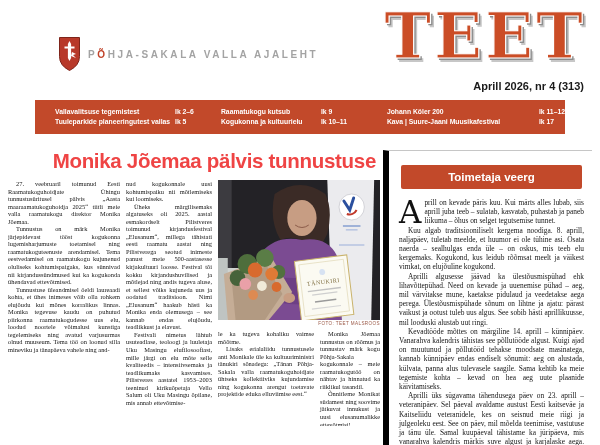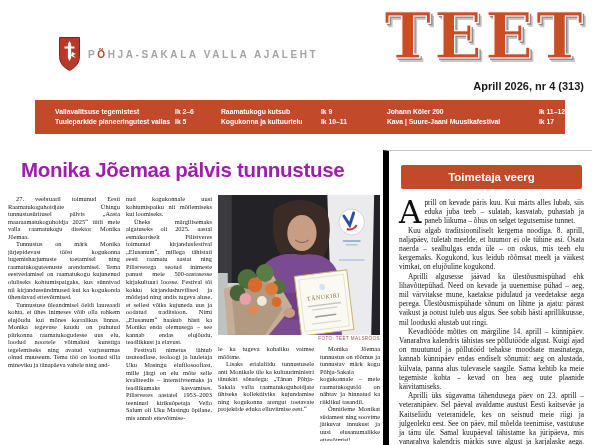--- a/index.html
+++ b/index.html
@@ -22,21 +22,21 @@
        display:flex;align-items:center;padding-left:20px;box-sizing:border-box;color:#fff;}
   .toc-group{display:flex;flex-direction:column;gap:2.5px;}
   .toc-row{display:flex;font-size:6.8px;font-weight:bold;line-height:8px;}
   .g1{width:178px;} .g1 .toc-label{width:120px;}
   .g2{width:178px;} .g2 .toc-label{width:100px;}
   .g3{flex:1;}      .g3 .toc-label{width:152px;}
   .toc-page{white-space:nowrap;}
 
   
   article{position:absolute;left:8px;top:145px;width:372px;height:300px;overflow:hidden;}
-  h1{margin:13px;font-size:20.5px;line-height:24px;font-weight:700;color:#a21caf;letter-spacing:-0.3px;}
+  h1{margin:4px;font-size:20.5px;line-height:24px;font-weight:700;color:#ef4444;letter-spacing:-0.3px;text-align:right;}
   .cols{display:flex;gap:6px;margin-top:7px;height:246px;overflow:hidden;}
   .colA{width:112px;} .colB{width:86px;}
   .rightwrap{flex:1;display:flex;flex-direction:column;min-width:0;}
   figure{margin:0;}
   .photo{width:100%;height:140px;display:block;background:#232226;}
   figcaption{font-size:4.6px;color:#9c5a48;text-align:right;letter-spacing:0.4px;margin-top:1px;}
   .subcols{display:flex;gap:6px;margin-top:4px;flex:1;overflow:hidden;}
   .colC{width:96px;} .colD{flex:1;min-width:0;}
   p.body{font-family:"Liberation Serif",serif;font-size:6.4px;line-height:7.55px;
          text-align:justify;margin:0;color:#161616;}
@@ -182,21 +182,21 @@
             <p class="body ind">Monika Jõemaa tunnustus on rõõmus ja tunnustav märk kogu Põhja-Sakala kogukonnale – meie raamatukogutöö on nähtav ja hinnatud ka riiklikul tasandil.</p>
             <p class="body ind">Õnnitleme Monikat südamest ning soovime jätkuvat innukust ja uusi elusanumalikke ettevõtmisi!</p>
           </div>
         </div>
       </div>
     </div>
   </article>
 
   <aside>
     <div class="aside-title">Toimetaja veerg</div>
-    <p><span class="dropcap">A</span><span>prill on kevade päris kuu. Kui märts alles lubab, siis eduka juba teeb – sulatab, kasvatab, puhastab ja paneb liikuma – õhus on selget tegutsemise tunnet.</span></p>
+    <p><span class="dropcap">A</span><span>prill on kevade päris kuu. Kui märts alles lubab, siis aprill juba teeb – sulatab, kasvatab, puhastab ja paneb liikuma – õhus on selget tegutsemise tunnet.</span></p>
     <p class="ind">Kuu algab traditsiooniliselt kergema noodiga. 8. aprill, naljapäev, tuletab meelde, et huumor ei ole tühine asi. Osata naerda – sealhulgas enda üle – on oskus, mis teeb elu kergemaks. Kogukond, kus leidub rõõmsat meelt ja väikest vimkat, on elujõuline kogukond.</p>
     <p class="ind">Aprilli algusesse jäävad ka ülestõusmispühad ehk lihavõttepühad. Need on kevade ja uuenemise pühad – aeg, mil värvitakse mune, kaetakse pidulaud ja veedetakse aega perega. Ülestõusmispühade sõnum on lihtne ja ajatu: pärast vaikust ja ootust tuleb uus algus. See sobib hästi aprillikuusse, mil looduski alustab uut ringi.</p>
     <p class="ind">Kevadtööde mõttes on märgiline 14. aprill – künnipäev. Vanarahva kalendris tähistas see põllutööde algust. Kuigi ajad on muutunud ja põllutööd tehakse moodsate masinatega, kannab künnipäev endas endiselt sõnumit: aeg on alustada, külvata, panna alus tulevasele saagile. Sama kehtib ka meie tegemiste kohta – kevad on hea aeg uute plaanide käivitamiseks.</p>
     <p class="ind">Aprilli üks sügavama tähendusega päev on 23. aprill – veteranipäev. Sel päeval avaldame austust Eesti kaitseväe ja Kaitseliidu veteranidele, kes on seisnud meie riigi ja julgeoleku eest. See on päev, mil mõelda teenimise, vastutuse ja tänu üle. Samal kuupäeval tähistame ka jüripäeva, mis vanarahva kalendris märkis suve algust ja karjalaske aega. Jüripäev sümboliseerib liikumist ja uut tsüklit – üleminekut talvisest rütmist suvisesse. Nii kohtuvadki 23. aprillil traditsioon ja tänapäev.</p>
 
   </aside>
 
 </div>
 
 </body></html>

